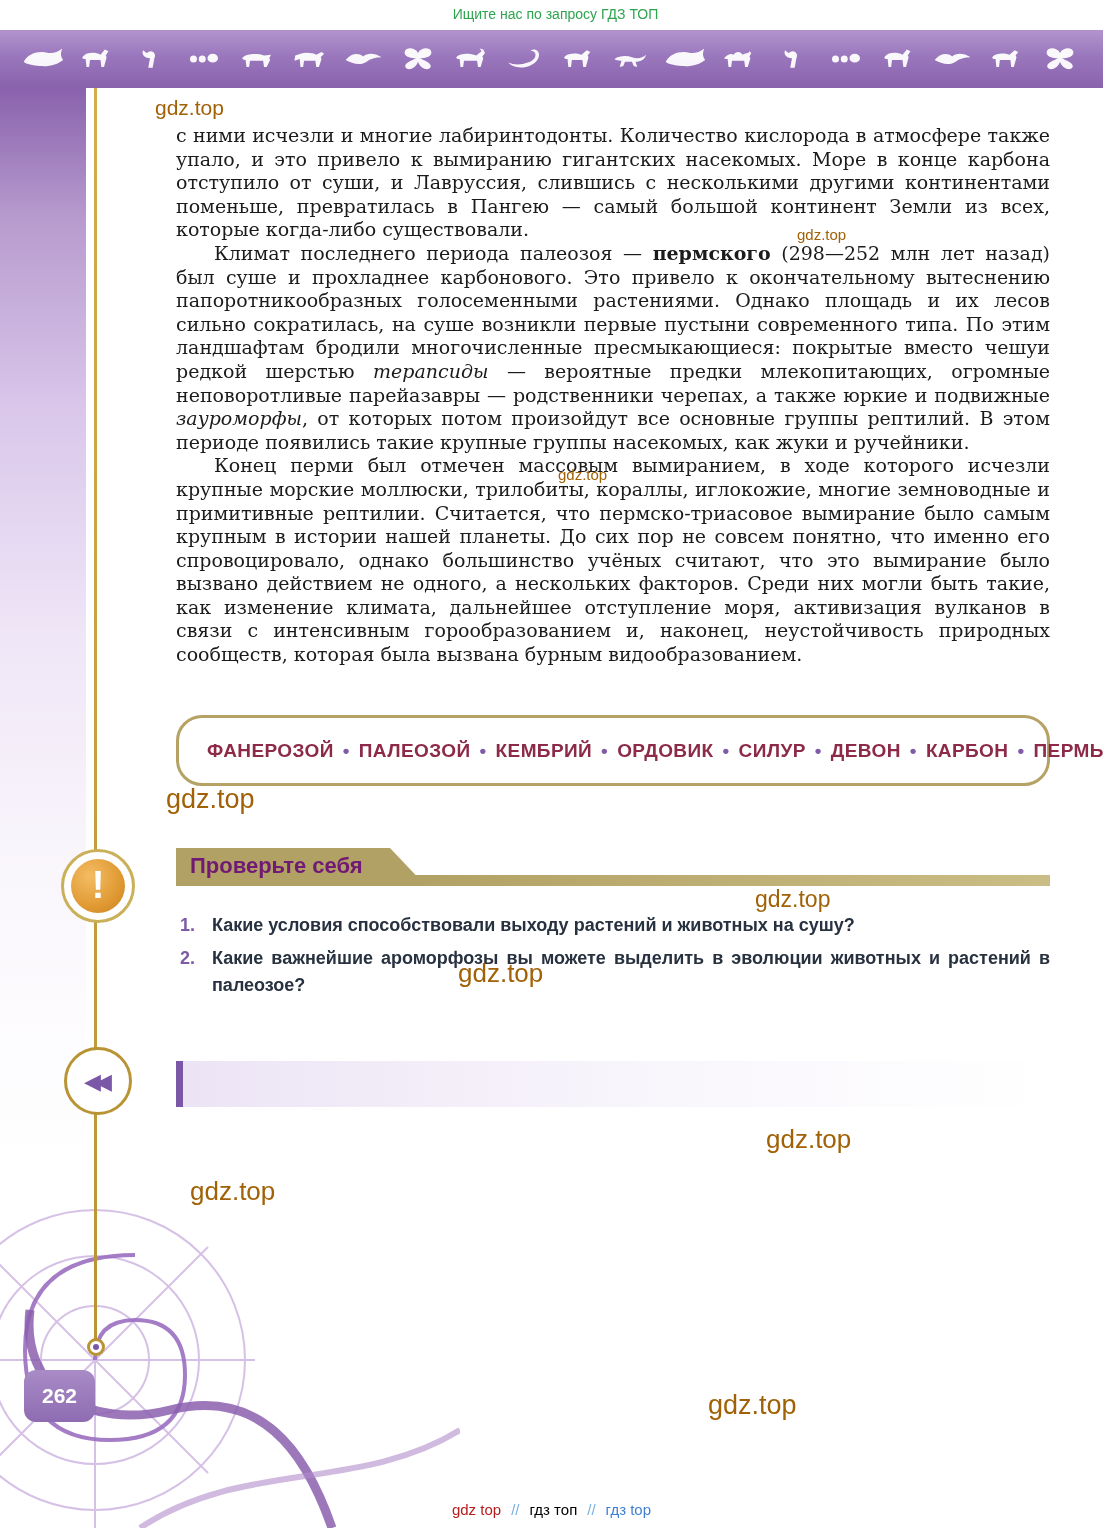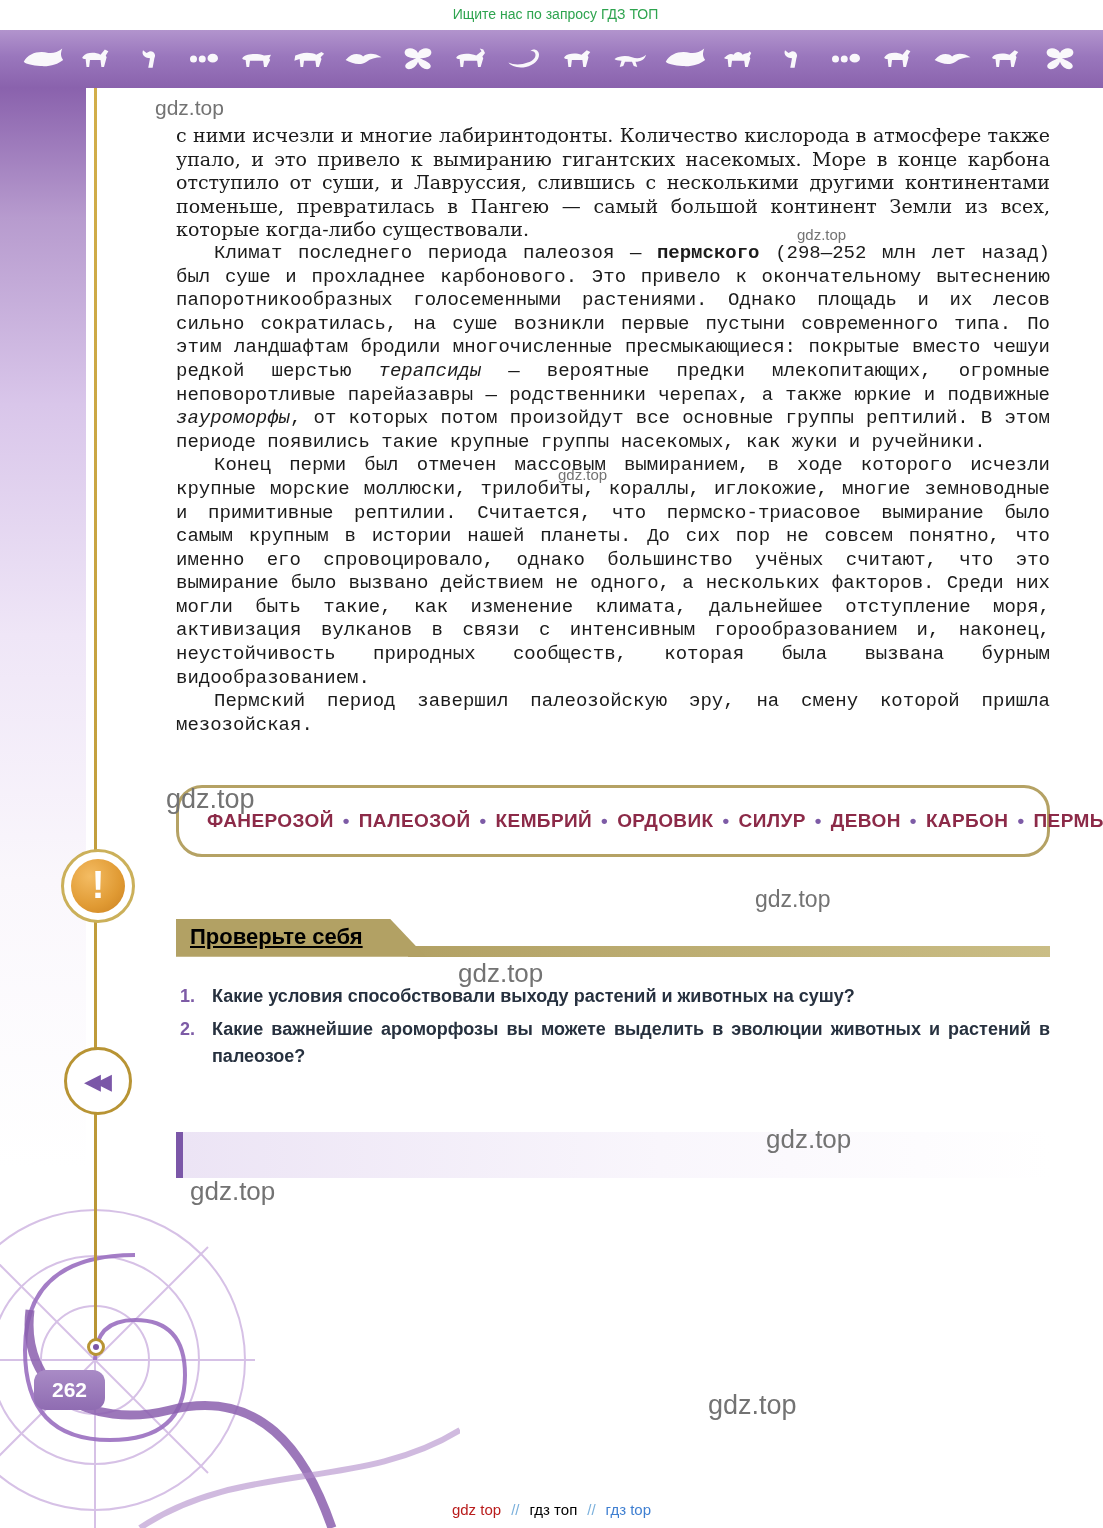--- a/index.html
+++ b/index.html
@@ -30,59 +30,59 @@
   .excl-circle{position:absolute;left:61px;top:849px;width:68px;height:68px;border-radius:50%;
     background:#fff;border:3px solid #cbb05a;display:flex;align-items:center;justify-content:center;z-index:3;}
   .excl-inner{width:54px;height:54px;border-radius:50%;display:flex;align-items:center;justify-content:center;
     background:radial-gradient(circle at 35% 32%,#f4bc63,#e09a33 60%,#c97f1f);}
   .excl-inner span{color:#fff;font:bold 38px "Liberation Sans",sans-serif;line-height:1;transform:translateY(-1px);}
   .rewind-circle{position:absolute;left:64px;top:1047px;width:62px;height:62px;border-radius:50%;
     background:#fff;border:3px solid #b89434;display:flex;align-items:center;justify-content:center;z-index:3;}
   .rewind-circle span{color:#7b57a8;font-size:22px;letter-spacing:-6px;transform:translateX(-3px);}
 
   
-  .page-badge{position:absolute;left:34px;top:1370px;background:linear-gradient(180deg,#a98bc6,#8f6cb2);
-    color:#fff;font:bold 21px "Liberation Sans",sans-serif;padding:8px 18px;border-radius:12px;z-index:4;}
+  .page-badge{position:absolute;left:24px;top:1370px;background:linear-gradient(180deg,#a98bc6,#8f6cb2);
+    color:#fff;font:bold 21px "Liberation Sans",sans-serif;padding:14px 18px;border-radius:12px;z-index:4;}
 
   
   .spiral{position:absolute;left:0;top:1130px;width:460px;height:398px;z-index:1;}
 
   
   .content{position:absolute;left:176px;top:124px;width:874px;z-index:4;}
   .article p{margin:0;font-size:19px;line-height:23.6px;color:#1b1b1b;text-align:justify;}
-  .article p.ind{text-indent:38px;font-family:Liberation Mono, monospace;}
+  .article p.ind{text-indent:38px;}
   .article .b{font-weight:bold;}
   .article .i{font-style:italic;}
 
   .terms-box{margin-top:48px;border:3px solid #b5a264;border-radius:26px;background:#fff;
     padding:17px 28px;box-sizing:border-box;}
   .terms-box .inner{font:bold 19px "Liberation Sans",sans-serif;color:#8c2a48;
     letter-spacing:.4px;line-height:1.65;word-spacing:1px;text-align:center;}
   .terms-box .bullet{color:#7d5ba6;margin:0 9px;}
 
   .check{margin-top:62px;}
   .check-banner-row{display:flex;align-items:flex-end;}
-  .check-banner{background:#b2a164;color:#000000;font:bold 22px "Liberation Sans",sans-serif;
+  .check-banner{background:#b2a164;color:#701a75;font:bold 22px "Liberation Sans",sans-serif;
     padding:5px 48px 7px 14px;clip-path:polygon(0 0,calc(100% - 36px) 0,100% 100%,0 100%);
-    min-width:250px;box-sizing:border-box;text-decoration:underline;}
+    min-width:250px;box-sizing:border-box;}
   .check-bar{flex:1;height:11px;margin-left:-18px;background:linear-gradient(90deg,#b2a164,#cabd85);}
   .questions{list-style:none;margin:26px 0 0 0;padding:0 0 0 4px;}
   .questions li{display:flex;gap:10px;font:600 18px "Liberation Sans",sans-serif;color:#27313f;
     line-height:1.5;margin-bottom:6px;text-align:justify;}
   .qnum{color:#7d5ba6;font-weight:bold;flex:0 0 22px;}
 
   .think{margin-top:62px;border-left:7px solid #7b57a8;
     background:linear-gradient(90deg,#ece4f5 0%,#f9f6fc 55%,#ffffff 100%);
     padding:18px 26px 28px 24px;}
   .think h3{margin:0;color:#7d5ba6;font:bold 20px "Liberation Sans",sans-serif;letter-spacing:.6px;}
   .think p{margin:22px 0 0 0;font:600 18px "Liberation Sans",sans-serif;color:#22262e;
     line-height:1.5;text-align:justify;}
 
   
-  #watermarks span{position:absolute;color:#737373;font-family:"Liberation Sans",sans-serif;
+  #watermarks span{position:absolute;color:#a16207;font-family:"Liberation Sans",sans-serif;
     z-index:6;pointer-events:none;}
 
   
   .footer{position:absolute;bottom:10px;left:0;right:0;text-align:center;
     font:15px "Liberation Sans",sans-serif;z-index:7;}
   .footer span{margin:0 5px;}
 </style>
 </head>
 <body>
 
@@ -183,21 +183,20 @@
       <span>◀◀</span>
     </div>
 
   <div class="page-badge">262</div>
 
   <main class="content">
     <div class="article" id="article">
         <p class="noind"><span>с ними исчезли и многие лабиринтодонты. Количество кислорода в атмосфере также упало, и это привело к вымиранию гигантских насекомых. Море в конце карбона отступило от суши, и Лавруссия, слившись с несколькими другими континентами поменьше, превратилась в Пангею — самый большой континент Земли из всех, которые когда-либо существовали.</span></p>
         <p class="ind"><span>Климат последнего периода палеозоя — </span><span class="b">пермского</span><span> (298—252 млн лет назад) был суше и прохладнее карбонового. Это привело к окончательному вытеснению папоротникообразных голосеменными растениями. Однако площадь и их лесов сильно сократилась, на суше возникли первые пустыни современного типа. По этим ландшафтам бродили многочисленные пресмыкающиеся: покрытые вместо чешуи редкой шерстью </span><span class="i">терапсиды</span><span> — вероятные предки млекопитающих, огромные неповоротливые парейазавры — родственники черепах, а также юркие и подвижные </span><span class="i">зауроморфы</span><span>, от которых потом произойдут все основные группы рептилий. В этом периоде появились такие крупные группы насекомых, как жуки и ручейники.</span></p>
         <p class="ind"><span>Конец перми был отмечен массовым вымиранием, в ходе которого исчезли крупные морские моллюски, трилобиты, кораллы, иглокожие, многие земноводные и примитивные рептилии. Считается, что пермско-триасовое вымирание было самым крупным в истории нашей планеты. До сих пор не совсем понятно, что именно его спровоцировало, однако большинство учёных считают, что это вымирание было вызвано действием не одного, а нескольких факторов. Среди них могли быть такие, как изменение климата, дальнейшее отступление моря, активизация вулканов в связи с интенсивным горообразованием и, наконец, неустойчивость природных сообществ, которая была вызвана бурным видообразованием.</span></p>
-        <p class="ind"><span>Пермский период завершил палеозойскую эру, на смену которой пришла мезозойская.</span></p>
       </div>
 
     <div class="terms-box">
       <div class="inner" id="terms"><span class="term">ФАНЕРОЗОЙ</span><span class="bullet">•</span><span class="term">ПАЛЕОЗОЙ</span><span class="bullet">•</span><span class="term">КЕМБРИЙ</span><span class="bullet">•</span><span class="term">ОРДОВИК</span><span class="bullet">•</span><span class="term">СИЛУР</span><span class="bullet">•</span><span class="term">ДЕВОН</span><span class="bullet">•</span><span class="term">КАРБОН</span><span class="bullet">•</span><span class="term">ПЕРМЬ</span></div>
     </div>
 
     <section class="check">
       <div class="check-banner-row">
         <div class="check-banner">
           <span>Проверьте себя</span>

